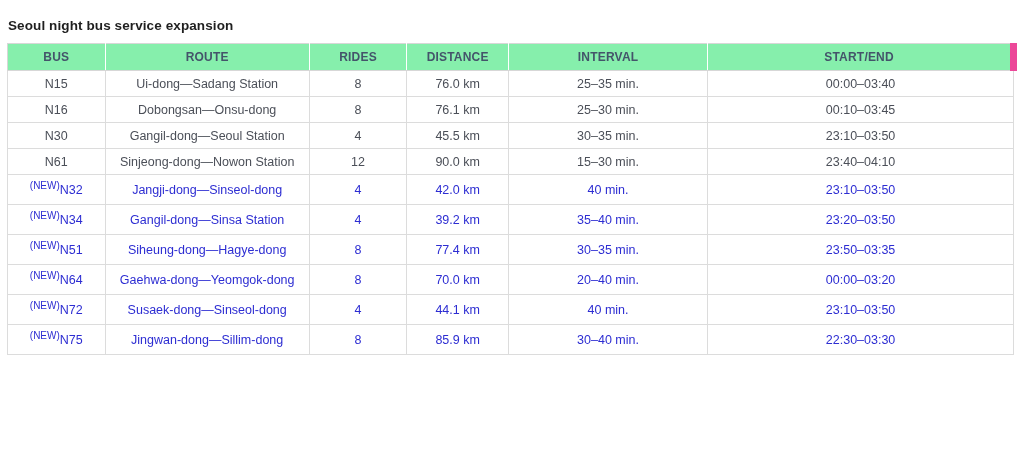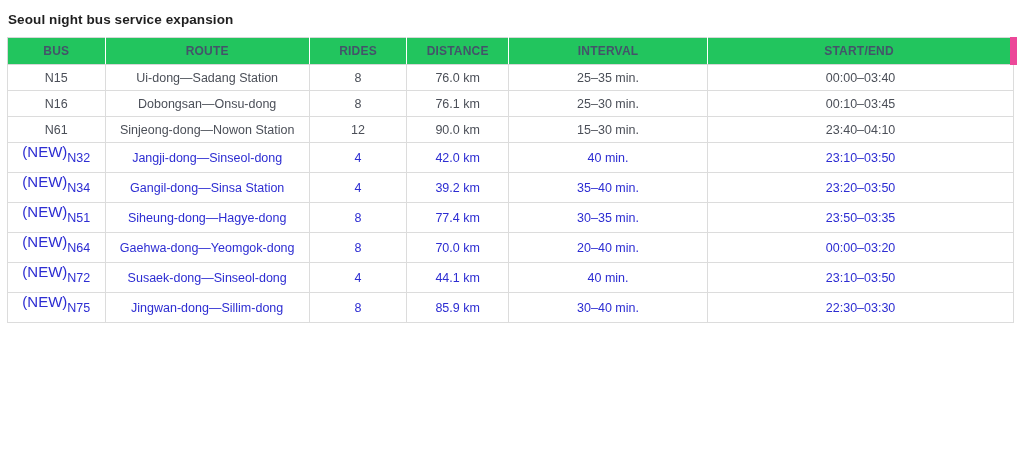--- a/index.html
+++ b/index.html
@@ -5,21 +5,21 @@
   html, body {
     margin: 0;
     padding: 0;
     background: #ffffff;
     font-family: "Liberation Sans", "DejaVu Sans", sans-serif;
   }
   .page {
     width: 1024px;
     height: 459px;
     box-sizing: border-box;
-    padding: 10px 7px 7px 7px;
+    padding: 16px 7px 7px 7px;
     background: #ffffff;
   }
   .page-title {
     font-size: 13.5px;
     font-weight: bold;
     color: #1f1f1f;
     margin: 0 0 0 1px;
     padding: 2px 0 10px 0;
     letter-spacing: 0.1px;
   }
@@ -30,21 +30,21 @@
     border: 1px solid #d7d7d7;
     font-size: 12.5px;
   }
   table.bus-table col.c-bus      { width: 9.7%; }
   table.bus-table col.c-route    { width: 20.3%; }
   table.bus-table col.c-rides    { width: 9.7%; }
   table.bus-table col.c-distance { width: 10.1%; }
   table.bus-table col.c-interval { width: 19.8%; }
   table.bus-table col.c-startend { width: 30.4%; }
   table.bus-table th {
-    background: #22c55e;
+    background: #86efac;
     color: #44546a;
     font-weight: bold;
     font-size: 12px;
     height: 26px;
     text-align: center;
     vertical-align: middle;
     border-right: 1px solid #ffffff;
     border-bottom: 1px solid #d7d7d7;
     padding: 0 4px;
     letter-spacing: 0.2px;
@@ -58,21 +58,21 @@
     border: 1px solid #dcdcdc;
     padding: 0 4px;
     white-space: nowrap;
     overflow: hidden;
   }
   table.bus-table tr.new-row td {
     color: var(--new-color, #2d2dd2);
     height: 29px;
   }
   table.bus-table td sup {
-    font-size: 15px;
+    font-size: 10px;
     line-height: 0;
     vertical-align: super;
     letter-spacing: 0;
   }
 </style>
 </head>
 <body>
 
 <div class="page">
   <h1 class="page-title">Seoul night bus service expansion</h1>
@@ -105,20 +105,28 @@
           <td>25–35 min.</td>
           <td>00:00–03:40</td>
         </tr>
         <tr>
           <td>N16</td>
           <td>Dobongsan—Onsu-dong</td>
           <td>8</td>
           <td>76.1 km</td>
           <td>25–30 min.</td>
           <td>00:10–03:45</td>
+        </tr>
+        <tr>
+          <td>N30</td>
+          <td>Gangil-dong—Seoul Station</td>
+          <td>4</td>
+          <td>45.5 km</td>
+          <td>30–35 min.</td>
+          <td>23:10–03:50</td>
         </tr>
         <tr>
           <td>N61</td>
           <td>Sinjeong-dong—Nowon Station</td>
           <td>12</td>
           <td>90.0 km</td>
           <td>15–30 min.</td>
           <td>23:40–04:10</td>
         </tr>
         <tr class="new-row">

